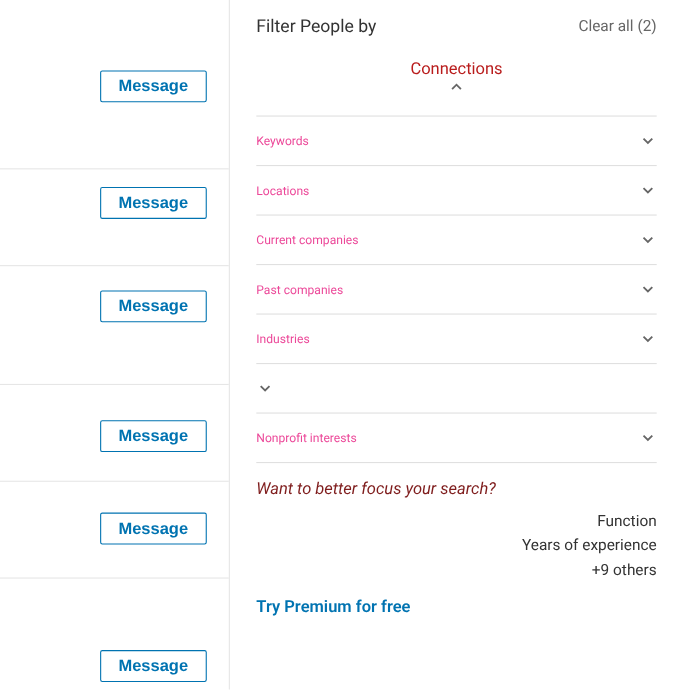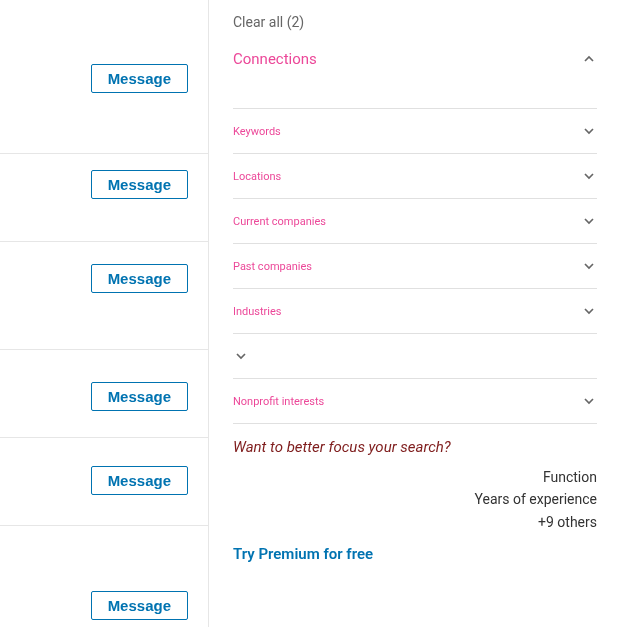--- a/index.html
+++ b/index.html
@@ -86,27 +86,28 @@
       color: #ec4899;
       font-weight: 400;
     }
     .chevron {
       color: #666;
       width: 16px;
       height: 16px;
     }
     .conn-title {
       font-size: 15px;
-      color: #ec4899;
+      color: #b91c1c;
       font-weight: 400;
       display: flex;
       justify-content: space-between;
       align-items: center;
-      margin-bottom: 26px;
-      cursor: pointer;
+      margin-bottom: 4px;
+      cursor: pointer;
+      flex-direction: column;
     }
     .checkbox-row {
       display: flex;
       gap: 48px;
       align-items: center;
       padding-bottom: 8px;
     }
     .checkbox-item {
       display: flex;
       align-items: center;
@@ -193,20 +194,21 @@
     <div class="result-row" style="height:88px">
       <button class="msg-btn" style="bottom:30px">Message</button>
     </div>
     <div class="result-row" style="height:110px;border-bottom:none">
       <button class="msg-btn" style="bottom:16px">Message</button>
     </div>
   </div>
 
   <div class="right-col">
     <div class="filter-header">
+      <div class="filter-title">Filter People by</div>
       <div class="clear-all">Clear all (2)</div>
     </div>
 
     <div class="connections-section">
       <div class="conn-title">
         <span>Connections</span>
         <span class="chevron">
           <svg viewBox="0 0 24 24" fill="none" stroke="currentColor" stroke-width="2.5">
               <polyline points="6 15 12 9 18 15"></polyline>
             </svg>

